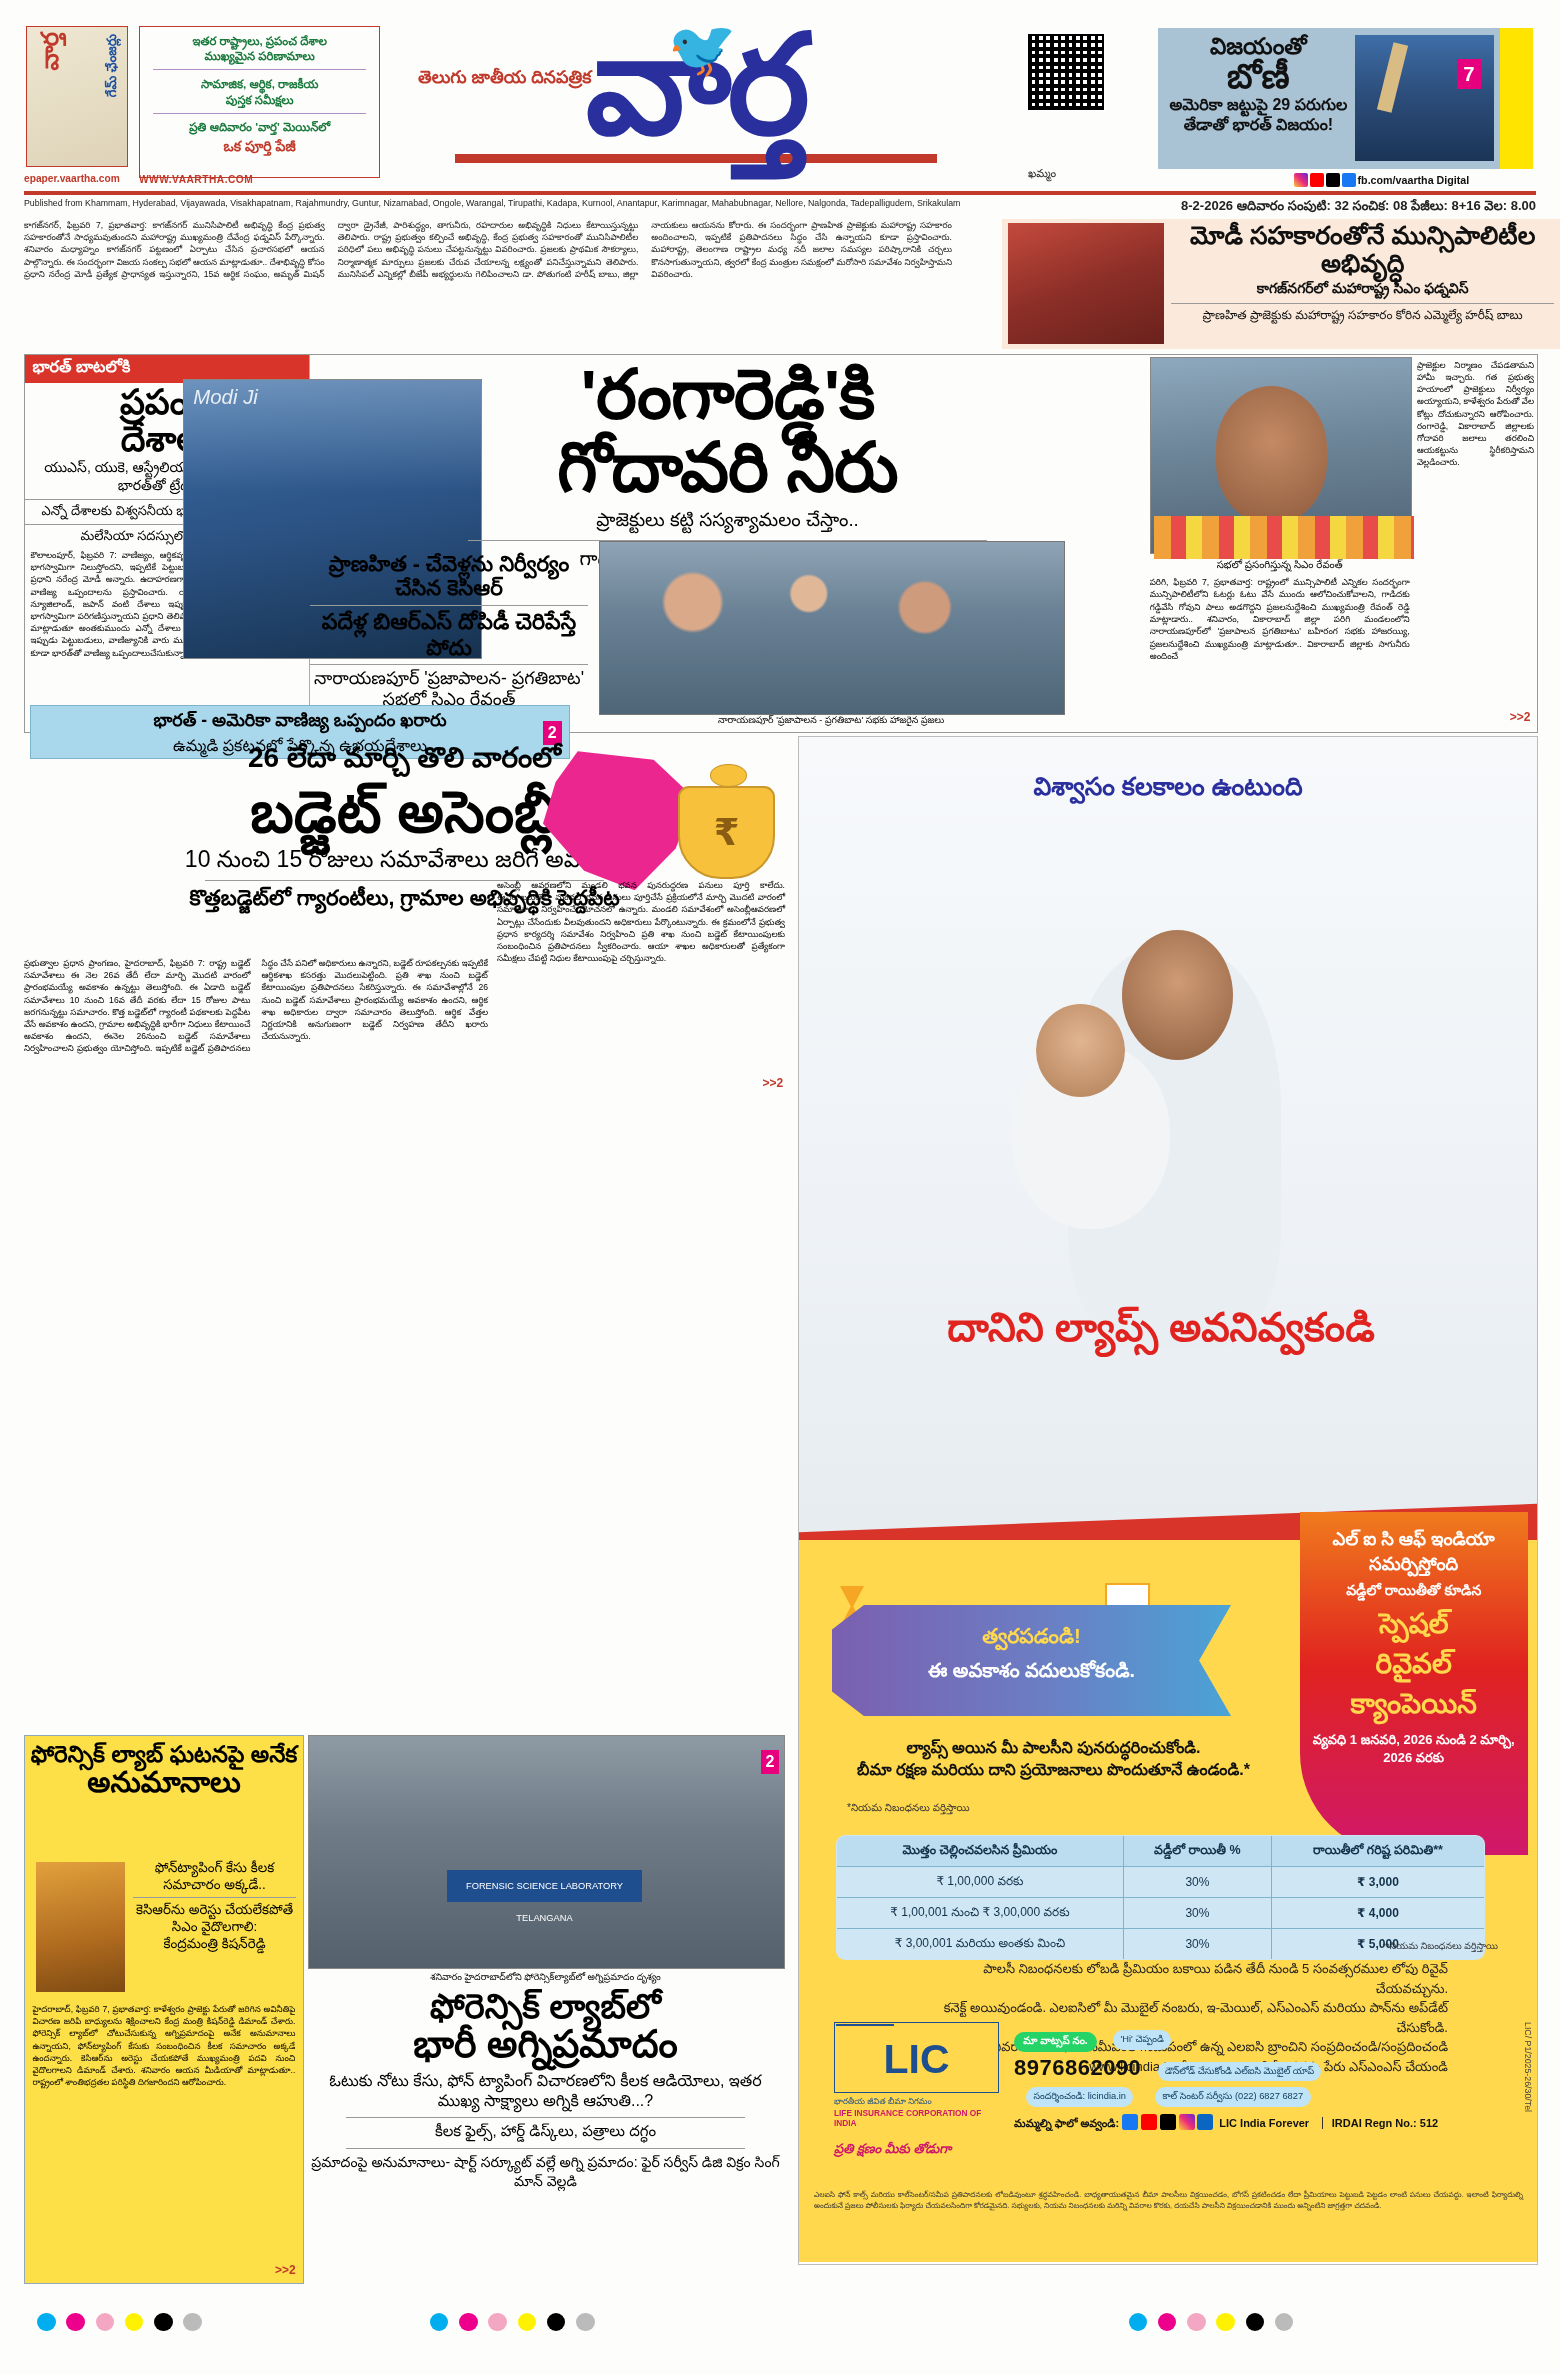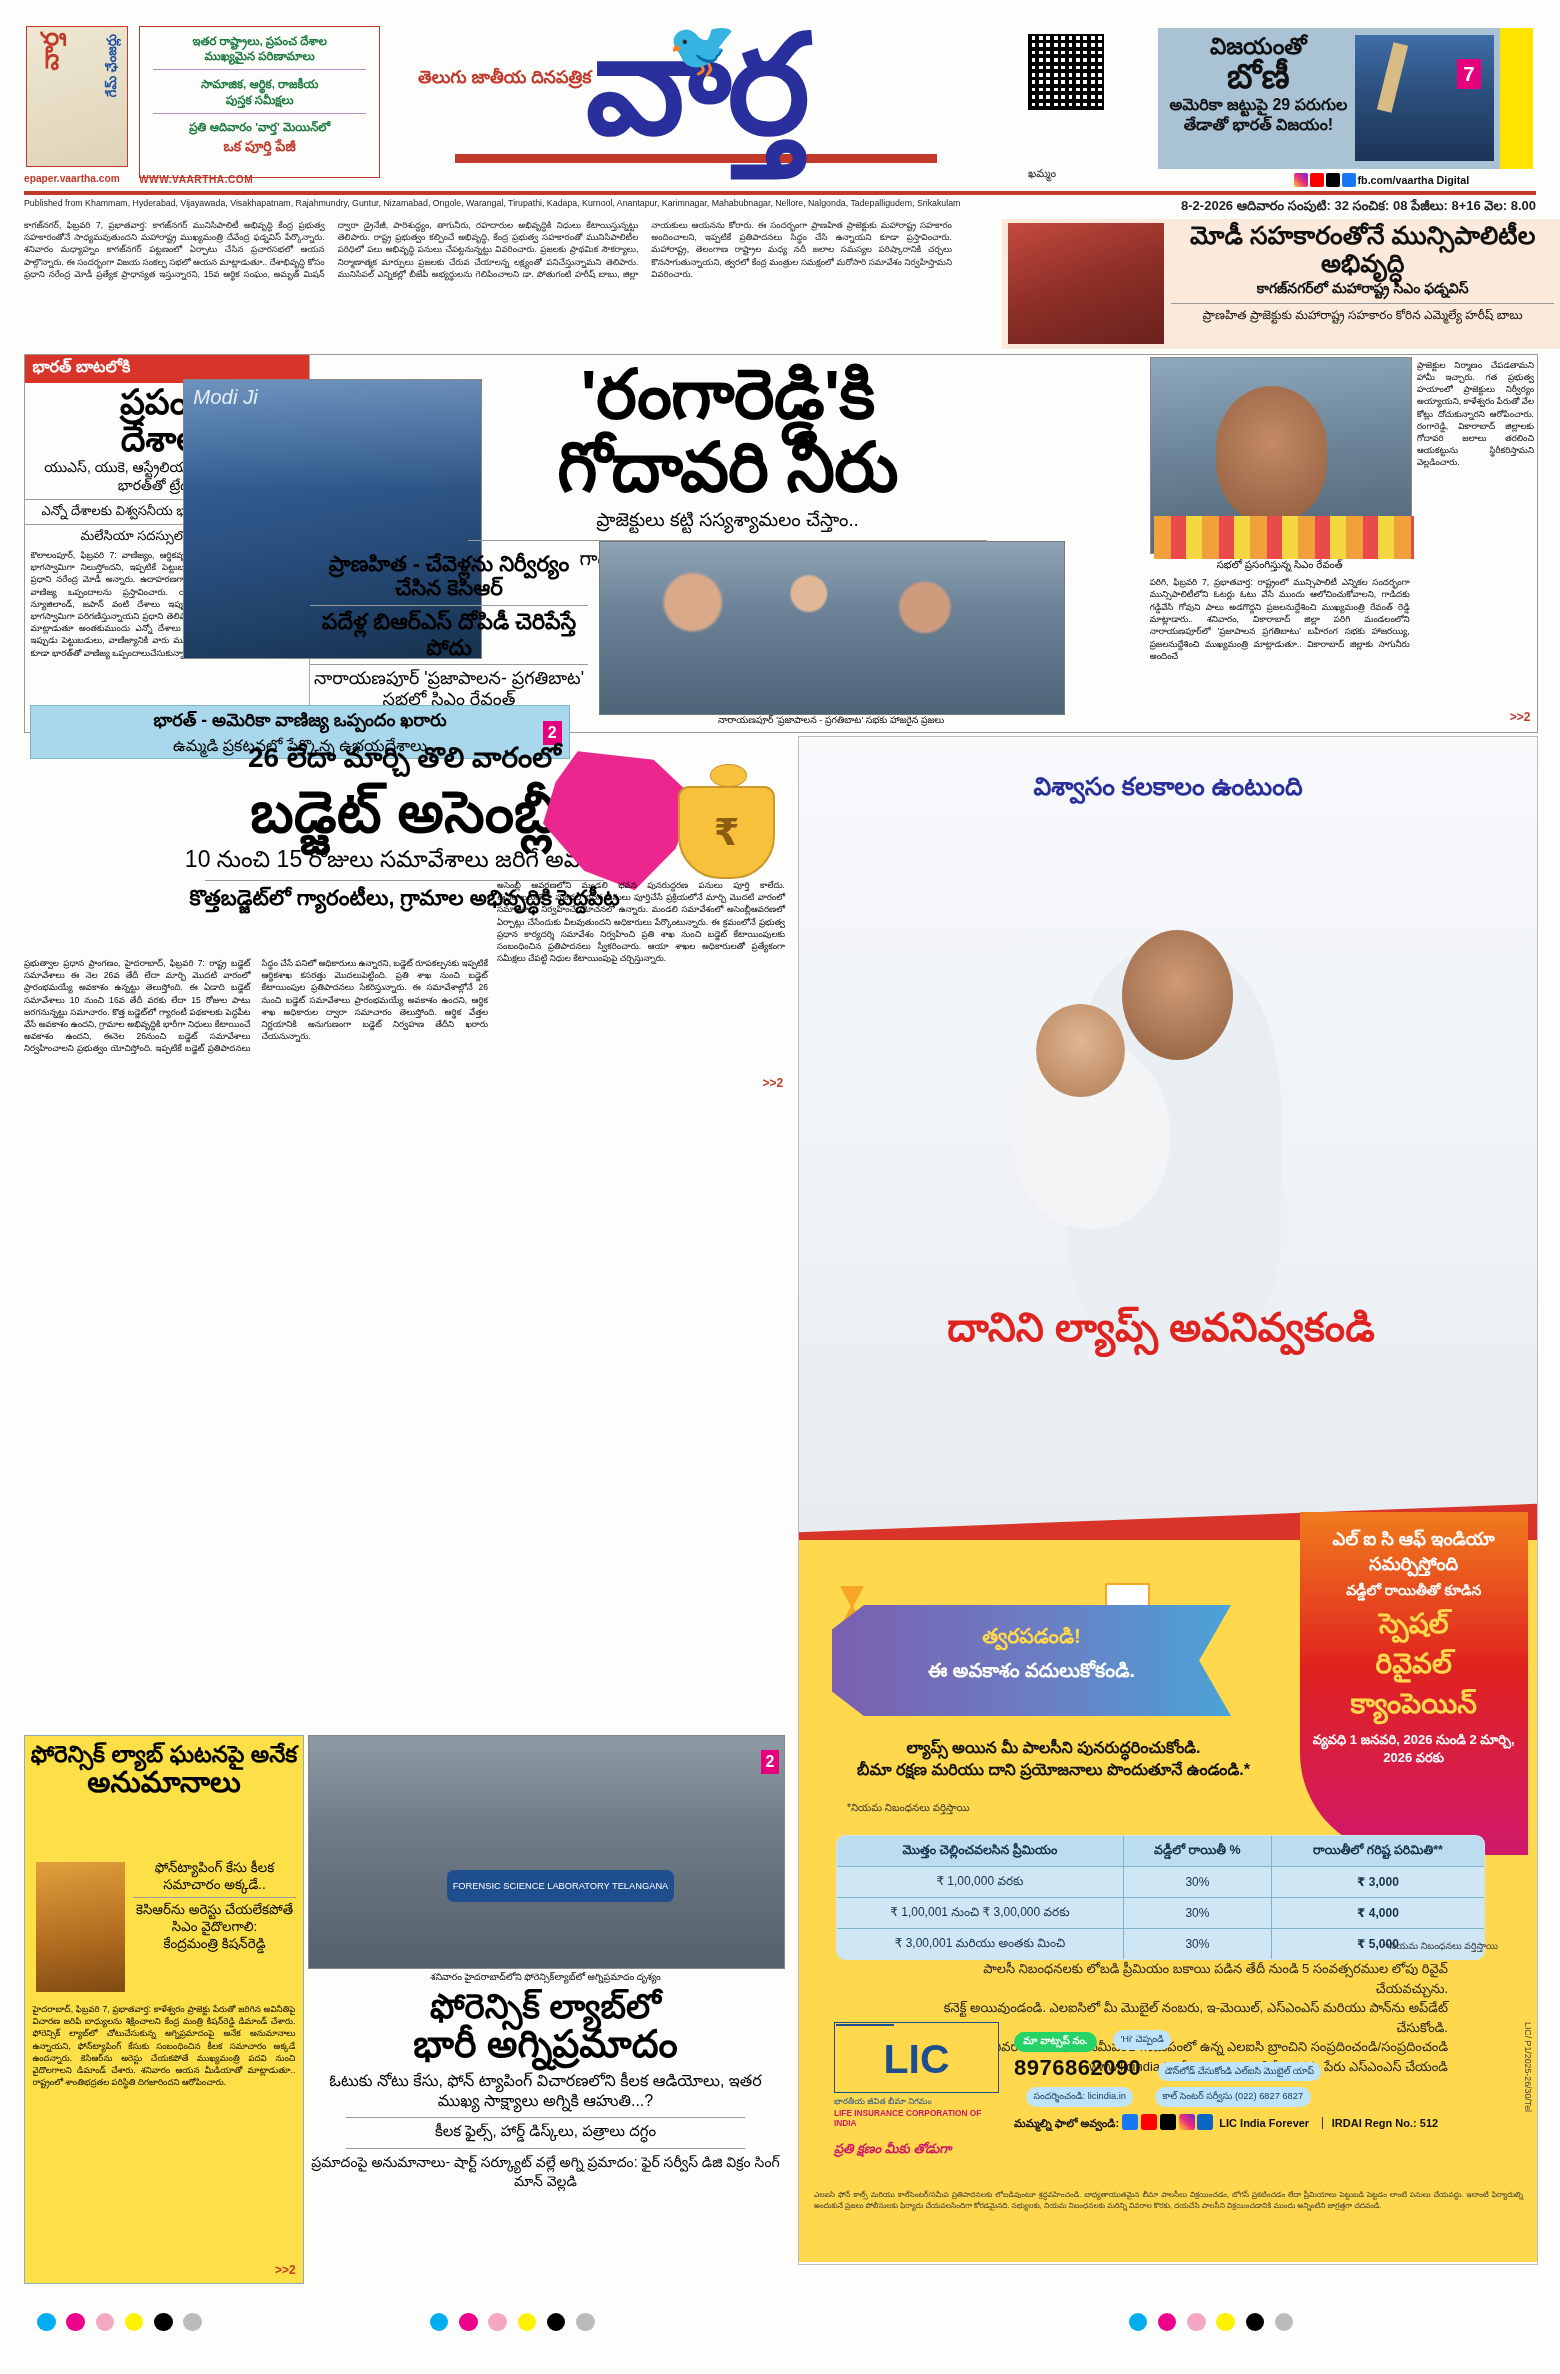--- a/index.html
+++ b/index.html
@@ -195,22 +195,22 @@
   .kishan{position:absolute;left:24px;top:1735px;width:278px;height:547px;background:#fde047;border:0.9px solid #8fa9bb;}
   .kishan .h{text-align:center;font-size:23px;font-weight:bold;line-height:1.1;padding-top:5.6px;}
   .kishan .h2{text-align:center;font-size:29px;font-weight:bold;line-height:1.05;}
   .kishan .pic{position:absolute;left:11px;top:126px;width:89px;height:130px;
       background:linear-gradient(170deg,#e2a13c 0%,#b06b1f 60%,#7d4a12 100%);}
   .kishan .sub{position:absolute;left:108px;top:124px;width:163px;text-align:center;font-size:13.4px;line-height:1.26;}
   .kishan .body{position:absolute;left:7.4px;top:267px;width:263px;font-size:8.6px;line-height:1.42;text-align:justify;}
 
   .firelab{position:absolute;left:308px;top:1735px;width:475px;height:547px;}
   .firelab .pic{width:475px;height:232px;background:linear-gradient(180deg,#8e9aa4 0%,#6f7b86 40%,#54606b 100%);border:0.9px solid #888;}
-  .firelab .sign{position:absolute;left:139px;top:135px;width:227px;height:32px;background:#1f4e8f;color:#fff;
-      font-size:9.3px;text-align:center;line-height:32px;border-radius:7px;}
+  .firelab .sign{position:absolute;left:139px;top:135px;width:195px;height:32px;background:#1f4e8f;color:#fff;
+      font-size:9.3px;text-align:center;line-height:32px;}
   .firelab .cap{font-size:9.3px;text-align:center;margin-top:2.8px;}
   .firelab .h1{text-align:center;font-size:34px;font-weight:bold;line-height:1.05;margin-top:5.6px;}
   .firelab .h2{text-align:center;font-size:38px;font-weight:bold;line-height:1.05;}
   .firelab .s1{text-align:center;font-size:16px;line-height:1.3;margin-top:5.6px;}
   .firelab .s2{text-align:center;font-size:15px;margin-top:3.7px;}
   .firelab .s3{text-align:center;font-size:14px;line-height:1.3;margin-top:4.6px;}
 
   
   .colorbar{position:absolute;left:0;top:2312px;width:1560px;height:24px;}
   .dot{display:inline-block;width:18.6px;height:18.6px;border-radius:50%;margin-right:6.5px;vertical-align:middle;}

